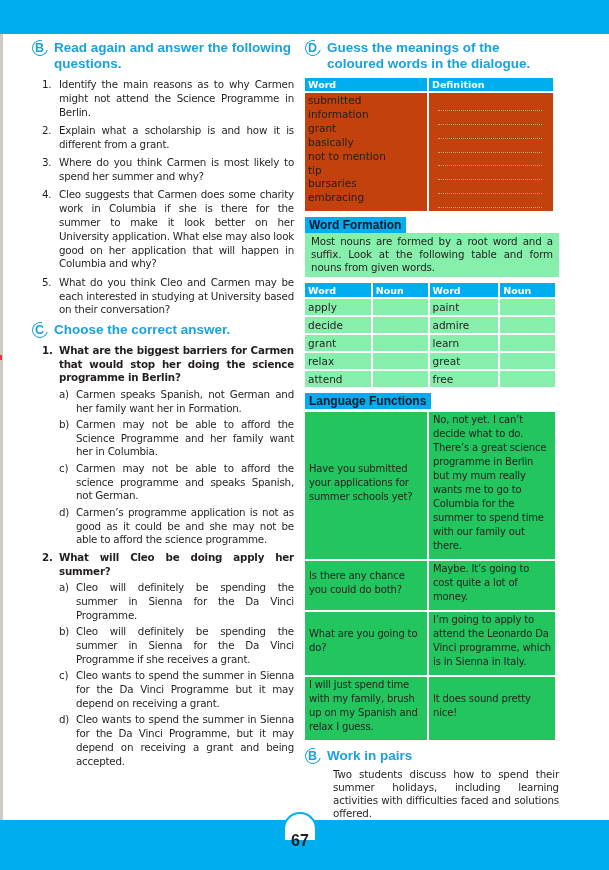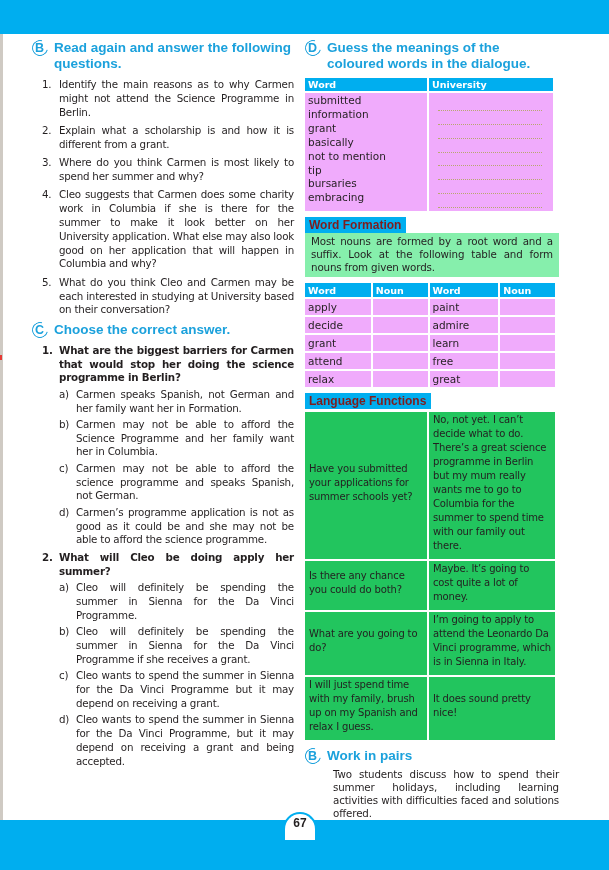--- a/index.html
+++ b/index.html
@@ -6,21 +6,21 @@
     html, body { width: 609px; height: 870px; overflow: hidden; background: #ffffff; }
     body { font-family: "DejaVu Sans", sans-serif; color: #231f20; position: relative; }
 
     .top-band { position: absolute; left: 0; top: 0; width: 609px; height: 34px; background: #00aeef; }
     .bottom-band { position: absolute; left: 0; top: 820px; width: 609px; height: 50px; background: #00aeef; }
     .left-edge { position: absolute; left: 0; top: 34px; width: 3px; height: 786px; background: #cfcac3; }
     .red-mark { position: absolute; left: 0; top: 355px; width: 2px; height: 5px; background: #e53935; }
 
     .page-num-wrap { position: absolute; left: 283px; top: 812px; width: 34px; height: 10px; }
     .page-arc { position: absolute; left: 0; top: 0; width: 34px; height: 28px; border-top: 2px solid #00aeef; border-left: 2px solid #00aeef; border-right: 2px solid #00aeef; border-radius: 17px 17px 0 0; background: #fff; }
-    .page-num { position: absolute; left: 0; top: 4px; width: 34px; text-align: center; font-family: "Liberation Sans", sans-serif; font-size: 12px; font-weight: bold; color: #231f20; }
+    .page-num { position: absolute; left: 0; top: 20px; width: 34px; text-align: center; font-family: "Liberation Sans", sans-serif; font-size: 16px; font-weight: bold; color: #231f20; }
 
     .col-left { position: absolute; left: 32px; top: 40px; width: 262px; }
     .col-right { position: absolute; left: 305px; top: 40px; width: 254px; }
 
     .sec-head { display: flex; font-family: "Liberation Sans", sans-serif; font-weight: bold; font-size: 13.5px; color: #1ba1dc; line-height: 16px; }
     .sec-letter { flex: none; width: 22px; height: 16px; font-size: 14px; color: #1ba1dc; position: relative; }
     .sec-letter .circ { position: absolute; left: 0; top: 0; width: 16px; height: 16px; border: 1.6px solid #1ba1dc; border-radius: 50%; border-right-color: transparent; transform: rotate(-30deg); }
     .sec-letter .ch { position: absolute; left: 3px; top: 0; font-size: 12.5px; }
     .sec-title { flex: 1; }
 
@@ -34,30 +34,30 @@
     .q-head { display: flex; font-weight: bold; text-align: justify; }
     .q-head .n { flex: none; width: 17px; }
     .q-head .t { flex: 1; text-align: justify; }
     .opt { display: flex; margin-left: 17px; margin-top: 2.6px; }
     .opt .l { flex: none; width: 17px; }
     .opt .t { flex: 1; text-align: justify; }
 
     table { border-collapse: separate; border-spacing: 2px; }
     .def-table { width: 252px; margin-top: 4px; margin-left: -2px; }
     .def-table th { background: #00aeef; color: #fff; text-align: left; font-size: 9.5px; font-weight: bold; padding: 1px 3px; height: 13px; }
-    .def-table td { background: #f0abfc; vertical-align: top; font-size: 10.5px; line-height: 13.9px; padding: 1px 3px 3px 3px; }
+    .def-table td { background: #c2410c; vertical-align: top; font-size: 10.5px; line-height: 13.9px; padding: 1px 3px 3px 3px; }
     .def-table td.defs { padding-top: 4px; }
     .dotline { border-bottom: 1px dotted #b8a96e; height: 13.9px; margin: 0 8px 0 6px; }
 
-    .tag { display: inline-block; background: #00aeef; color: #7f1d1d; font-family: "Liberation Sans", sans-serif; font-weight: bold; font-size: 12px; padding: 1px 5px 1px 4px; }
+    .tag { display: inline-block; background: #00aeef; color: #0f172a; font-family: "Liberation Sans", sans-serif; font-weight: bold; font-size: 12px; padding: 1px 5px 1px 4px; }
     .yellow-box { background: #86efac; font-size: 10.3px; line-height: 13px; padding: 2px 6px 3px 6px; text-align: justify; letter-spacing: -0.15px; }
 
     .wf-table { width: 254px; margin-top: 4px; margin-left: -2px; }
     .wf-table th { background: #00aeef; color: #fff; text-align: left; font-size: 9.5px; font-weight: bold; padding: 1px 3px; height: 14px; }
-    .wf-table td { background: #f0abfc; font-size: 10.5px; padding: 2px 3px; height: 15px; }
+    .wf-table td { background: #86efac; font-size: 10.5px; padding: 2px 3px; height: 15px; }
 
     .sub-head { font-family: "Liberation Sans", sans-serif; font-weight: bold; color: #1ba1dc; font-size: 12.5px; line-height: 14px; margin-top: 4px; }
 
     .lf-table { width: 254px; margin-top: 1px; margin-left: -2px; }
     .lf-table td { background: #22c55e; font-size: 10px; line-height: 14px; padding: 1px 4px 6px 4px; vertical-align: middle; letter-spacing: -0.15px; }
     .lf-table td.q { width: 122px; }
 
     .pairs-text { margin-left: 28px; margin-top: 4px; font-size: 10.3px; line-height: 13px; text-align: justify; letter-spacing: -0.15px; }
   </style>
 </head>
@@ -165,21 +165,21 @@
       <span class="sec-letter">
           <span class="circ"></span>
           <span class="ch">D</span>
         </span>
       <span class="sec-title">Guess the meanings of the coloured words in the dialogue.</span>
     </div>
     <table class="def-table">
       <tbody>
           <tr>
         <th style="width:122px">Word</th>
-        <th>University</th>
+        <th>Definition</th>
       </tr>
       <tr>
         <td>
           <div>submitted</div>
           <div>information</div>
           <div>grant</div>
           <div>basically</div>
           <div>not to mention</div>
           <div>tip</div>
           <div>bursaries</div>
@@ -223,29 +223,29 @@
         <td>admire</td>
             <td></td>
       </tr>
       <tr>
         <td>grant</td>
             <td></td>
         <td>learn</td>
             <td></td>
       </tr>
       <tr>
+        <td>relax</td>
+            <td></td>
+        <td>great</td>
+            <td></td>
+      </tr>
+      <tr>
         <td>attend</td>
             <td></td>
         <td>free</td>
-            <td></td>
-      </tr>
-      <tr>
-        <td>relax</td>
-            <td></td>
-        <td>great</td>
             <td></td>
       </tr>
     </tbody>
       </table>
   </div>
 
   <div style="margin-top:1px;">
     <span class="tag">Language Functions</span>
     <table class="lf-table">
       <tbody>

